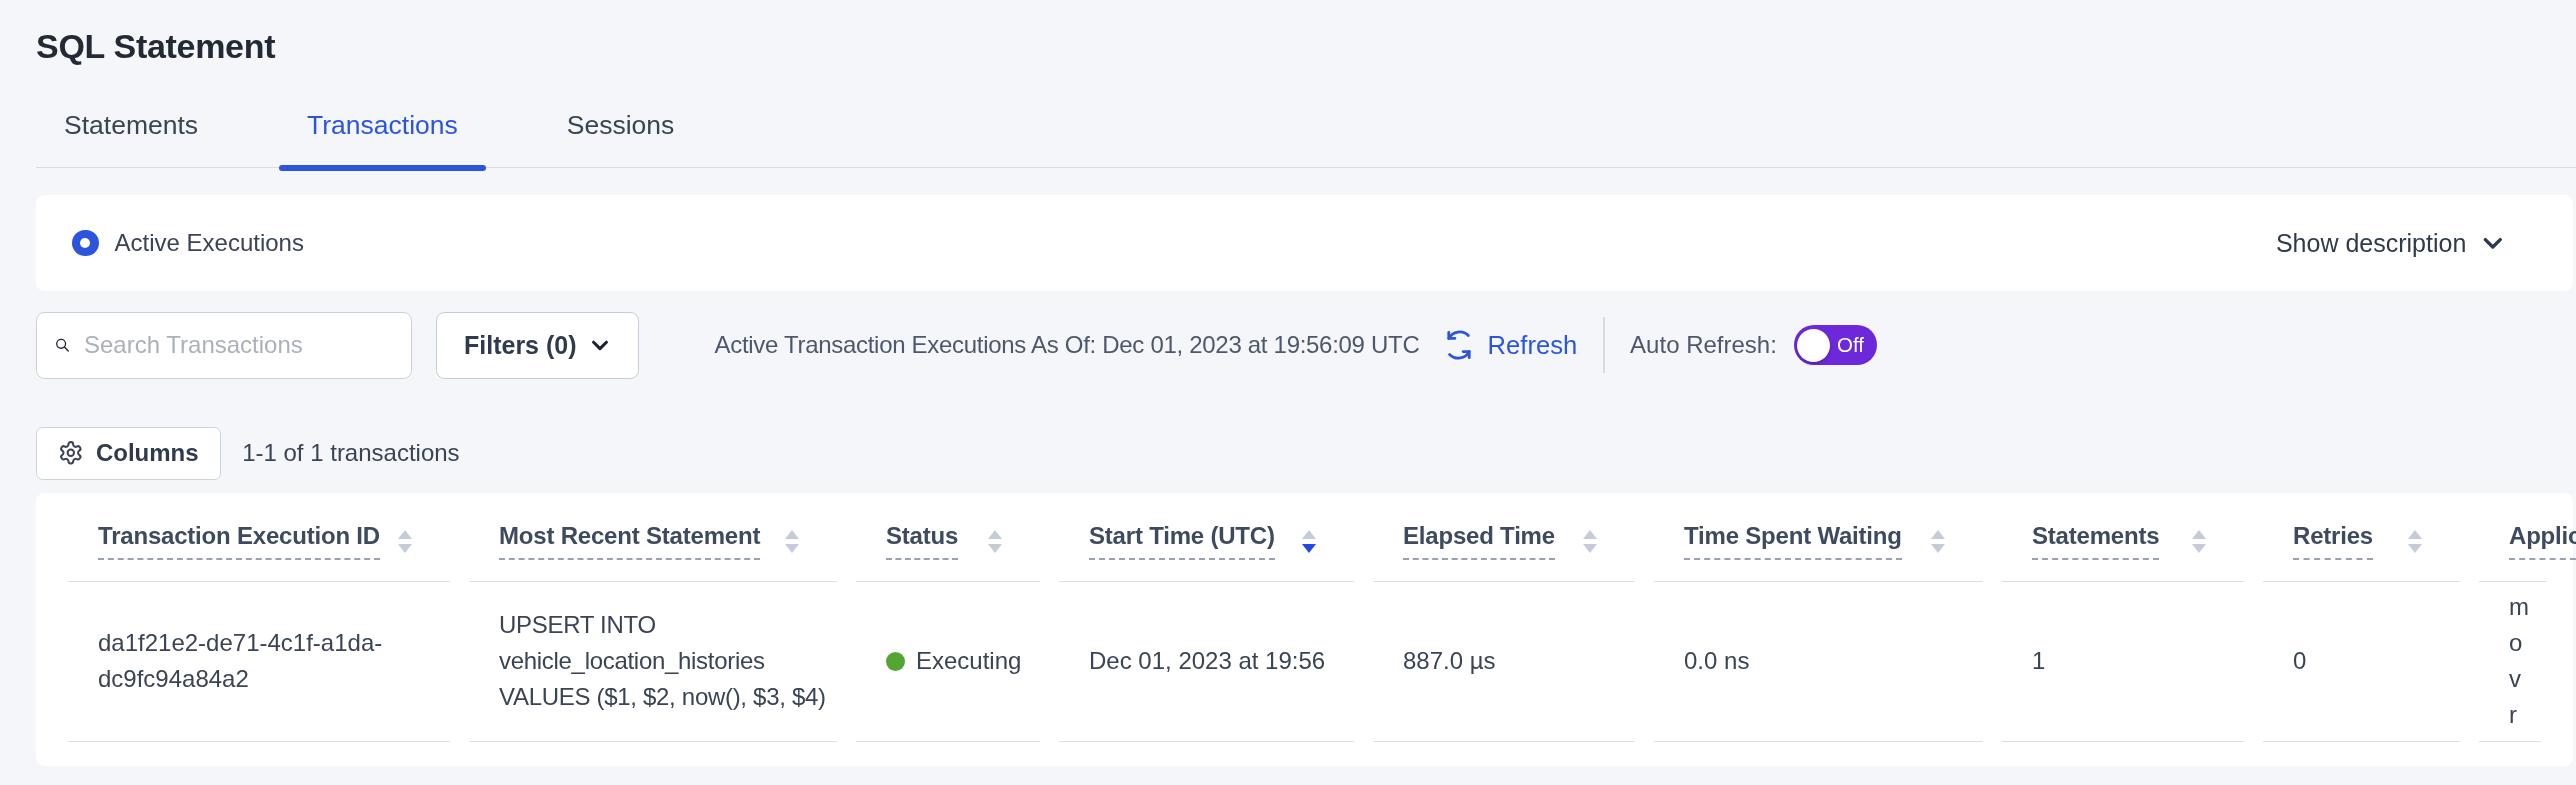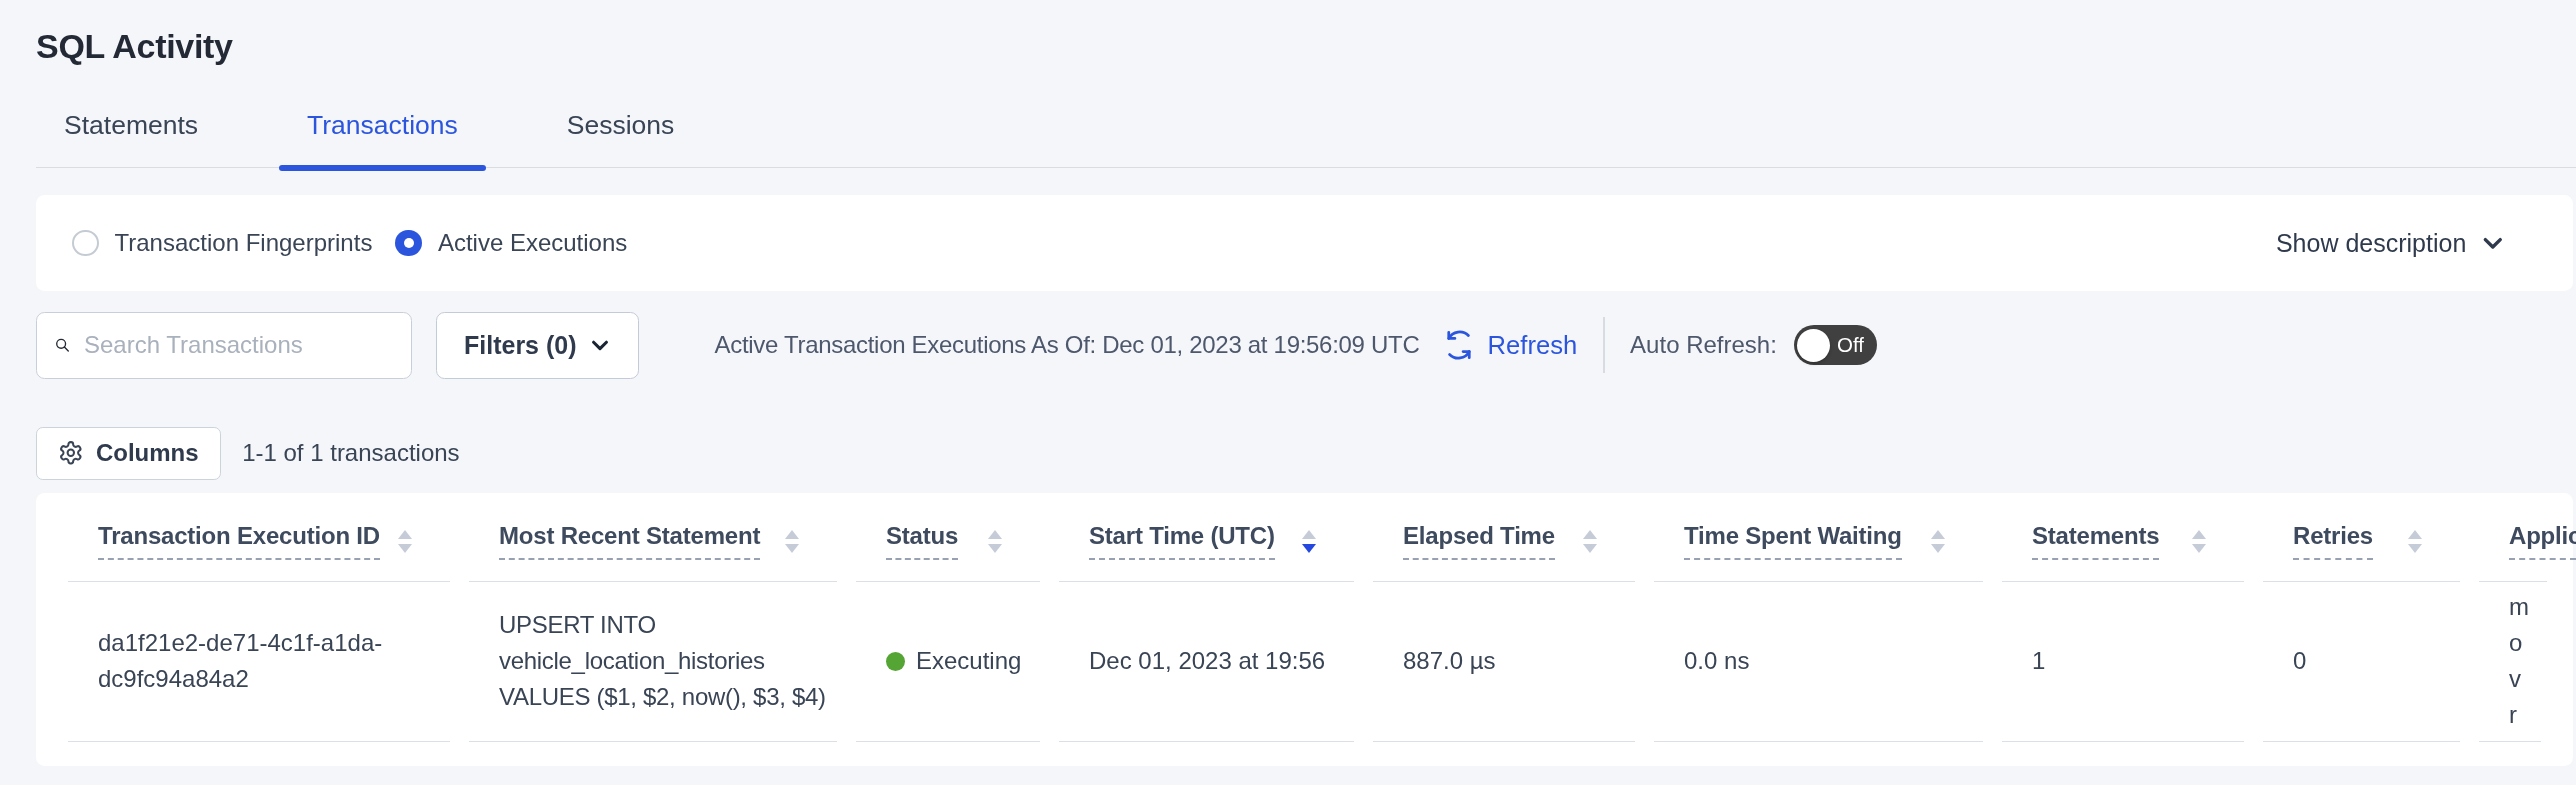--- a/index.html
+++ b/index.html
@@ -43,21 +43,21 @@
   
   .toolbar{display:flex;align-items:center;margin:20.5px 0 0 36px;height:67px;}
   .search-box{width:376px;height:67px;border:1.7px solid #c9cfda;border-radius:8.5px;background:#fff;display:flex;align-items:center;padding:0 17px;gap:13.7px;}
   .search-box input{flex:1;border:0;outline:0;font-size:24px;font-family:inherit;color:var(--text);background:transparent;}
   .search-box input::placeholder{color:#a9b1bd;}
   .filters-btn{margin-left:24px;height:67px;padding:4px 27px;border:1.7px solid #c3cbd8;border-radius:8.5px;background:#fff;display:flex;align-items:center;gap:12px;font-size:25px;font-weight:700;color:#2f3a4d;cursor:pointer;}
   .asof{margin-left:76px;font-size:24px;color:var(--text-muted);letter-spacing:-0.3px;}
   .refresh{margin-left:22px;display:flex;align-items:center;gap:10.2px;color:var(--blue);font-size:25.6px;cursor:pointer;}
   .vdiv{width:1.7px;height:56px;background:#d8dce2;margin-left:25.6px;}
   .auto-label{margin-left:25.6px;font-size:24px;color:var(--text-muted);}
-  .toggle{margin-left:17px;width:83px;height:40px;border-radius:20.5px;background:#404040;position:relative;cursor:pointer;flex:none;}
+  .toggle{margin-left:17px;width:83px;height:40px;border-radius:20.5px;background:#6d28d9;position:relative;cursor:pointer;flex:none;}
   .knob{position:absolute;left:3.4px;top:3.4px;width:33px;height:33px;background:#fff;border-radius:50%;box-shadow:0 1.7px 3.4px rgba(0,0,0,0.25);}
   .toggle-text{position:absolute;right:12.8px;top:50%;transform:translateY(-50%);color:#fff;font-size:20.5px;}
 
   
   .controls{margin:48px 0 0 36px;display:flex;align-items:center;}
   .columns-btn{height:53px;padding:0 21.3px;background:#fff;border:1.7px solid #ccd3db;border-radius:6.8px;display:flex;align-items:center;gap:12px;font-size:24px;font-weight:700;color:#2f3a4d;cursor:pointer;}
   .count{margin-left:21.3px;font-size:24px;color:var(--text);}
 
   
   .table-card{margin:13.7px 3.4px 0 36px;padding:0 32px 24px 32px;}
@@ -71,34 +71,30 @@
   .td{min-height:160px;display:flex;align-items:center;padding:0 25.6px 0 30px;border-bottom:1.7px solid var(--border);font-size:24px;line-height:36px;color:var(--text);overflow-wrap:break-word;}
   .td>div{min-width:0;}
   .cell-statement{padding-right:6.8px;letter-spacing:-0.3px;}
   .status-dot{width:19px;height:19px;border-radius:50%;background:#55a534;margin-right:11px;flex:none;}
 </style>
 </head>
 <body>
 
 <div class="page">
 
-  <h1 class="page-title">SQL Activity</h1>
+  <h1 class="page-title">SQL Statement</h1>
 
   <div class="tabs">
     <div class="tab">Statements</div>
     <div class="tab active">Transactions</div>
     <div class="tab">Sessions</div>
   </div>
 
   <div class="card filters-card">
     <div class="radio-group">
-      <div class="radio">
-        <span class="radio-dot"></span>
-        <span>Transaction Fingerprints</span>
-      </div>
       <div class="radio">
         <span class="radio-dot checked"></span>
         <span>Active Executions</span>
       </div>
     </div>
     <div class="show-desc">
       <span>Show description</span>
       <svg viewBox="0 0 24 24" width="25.6" height="25.6" fill="none" stroke="#2f3a4d" stroke-width="3.2" stroke-linecap="round" stroke-linejoin="round">
           <polyline points="5 9 12 16 19 9"></polyline>
         </svg>

